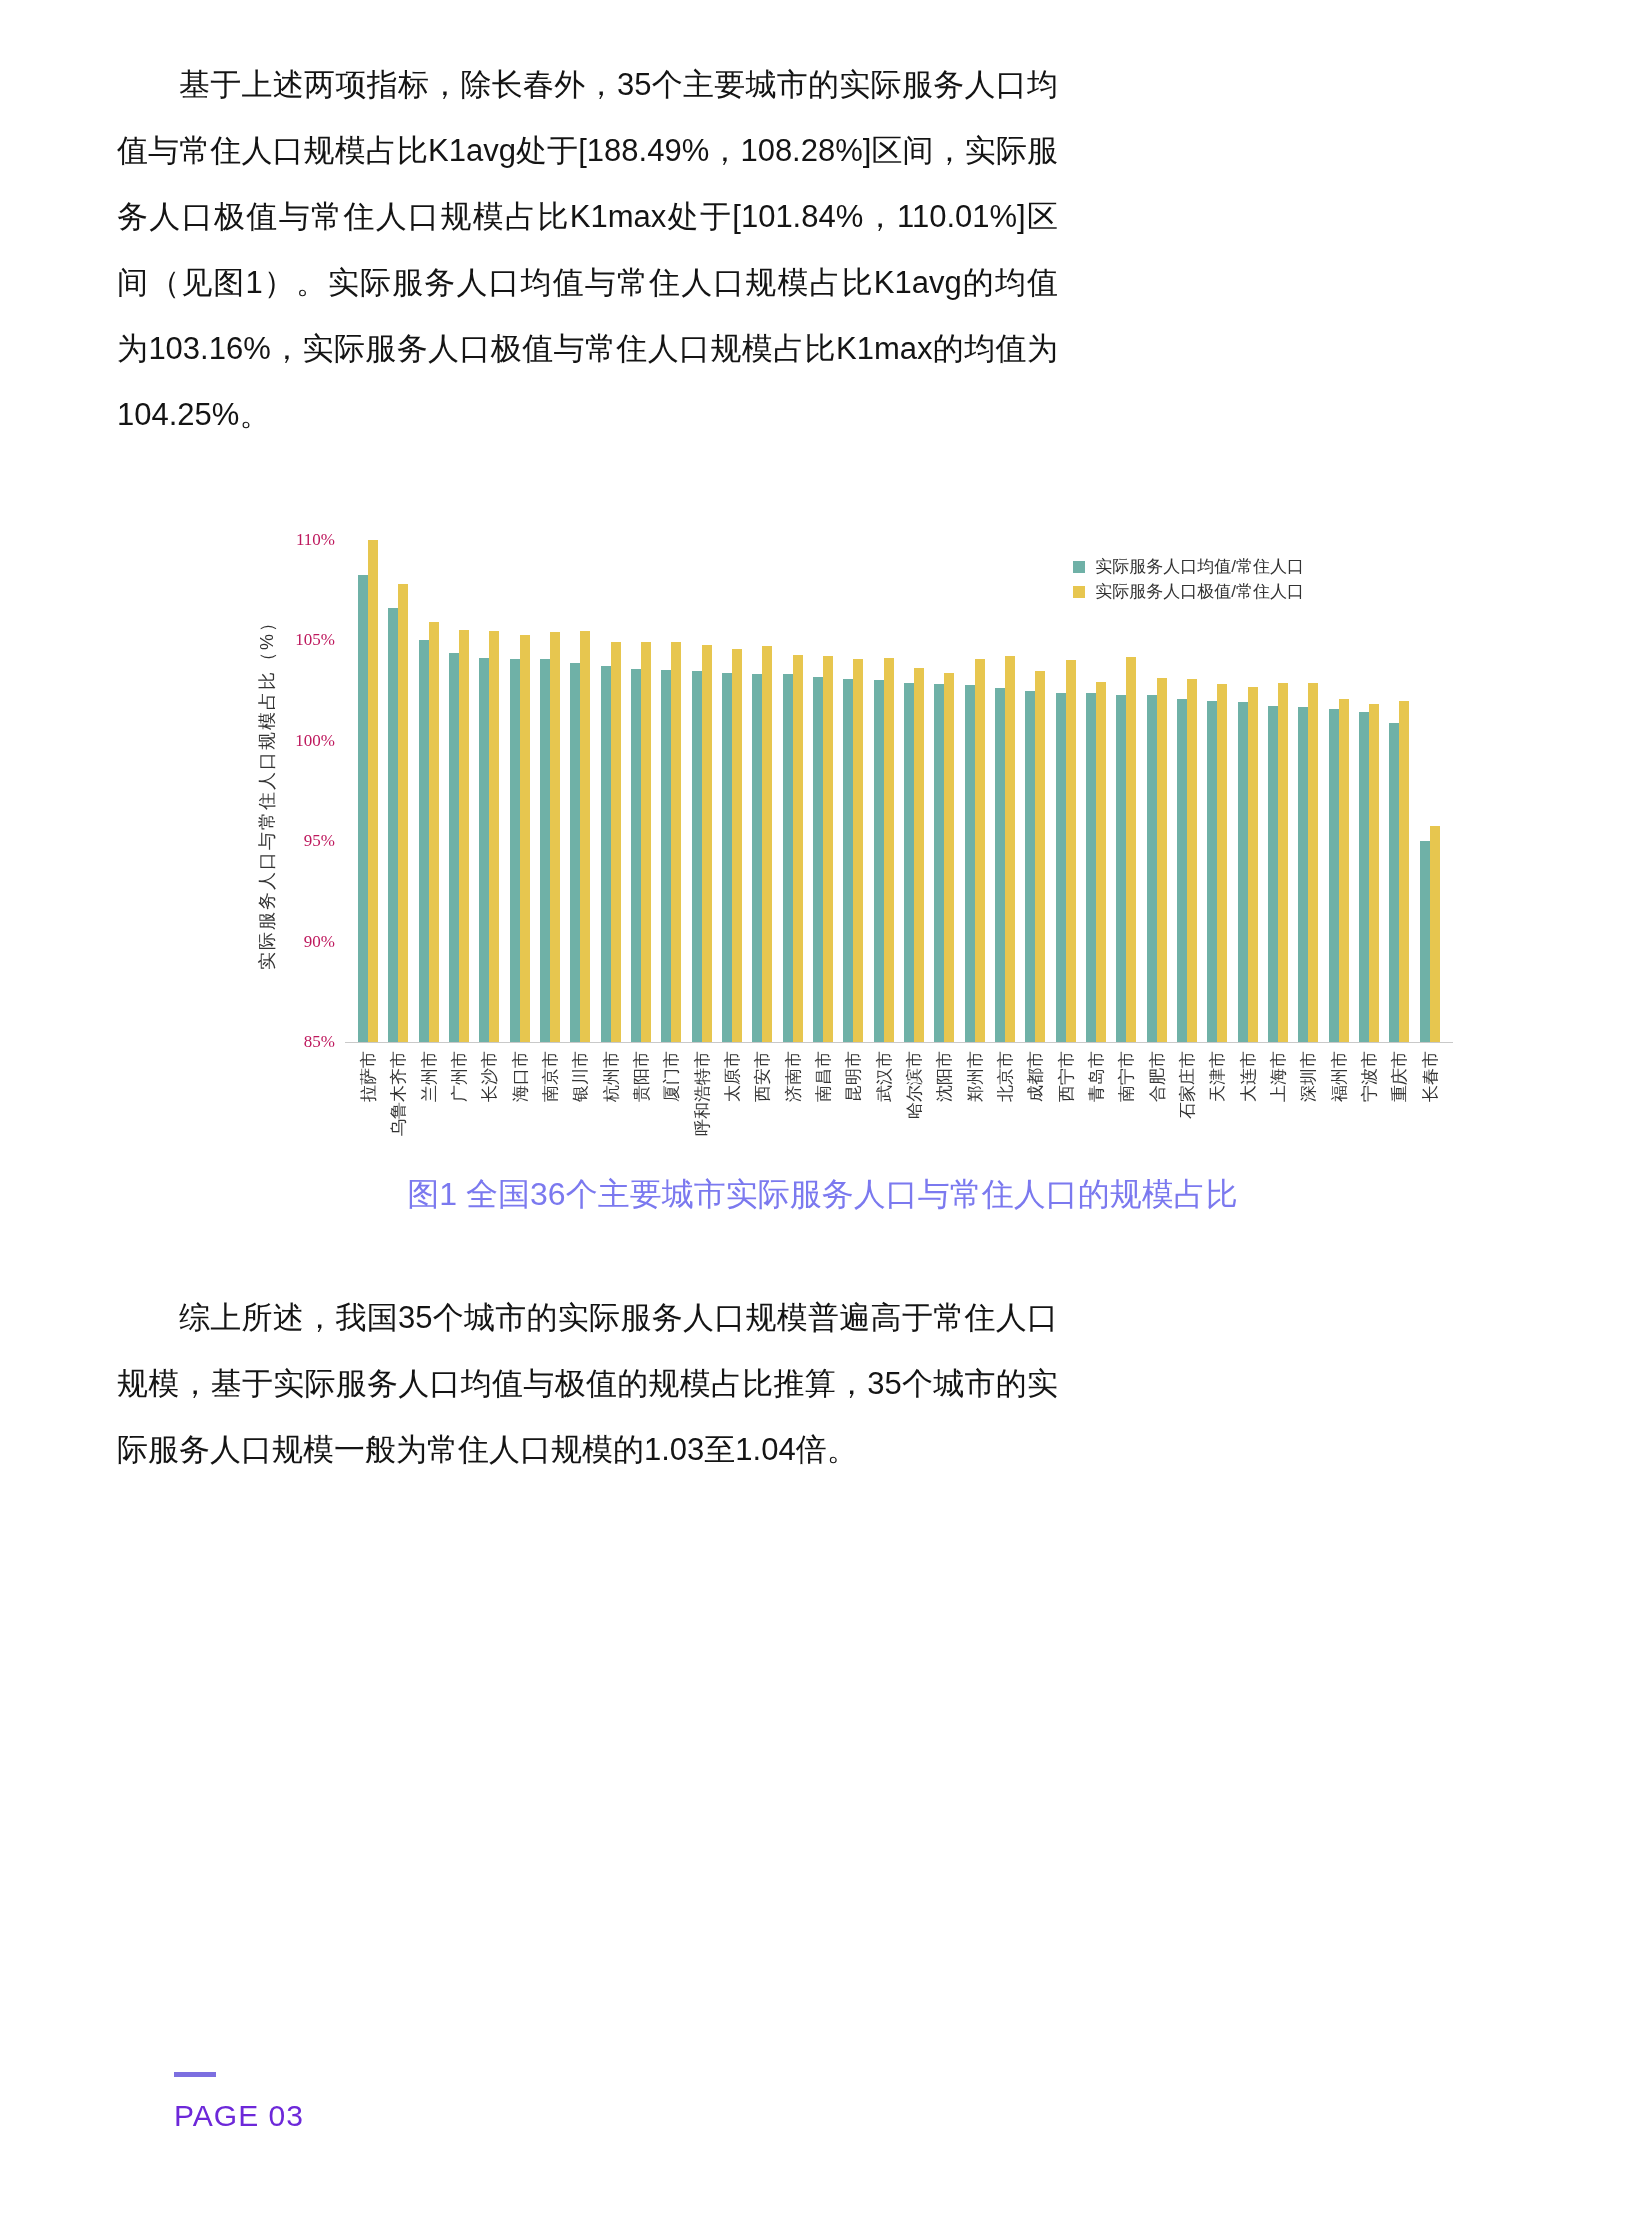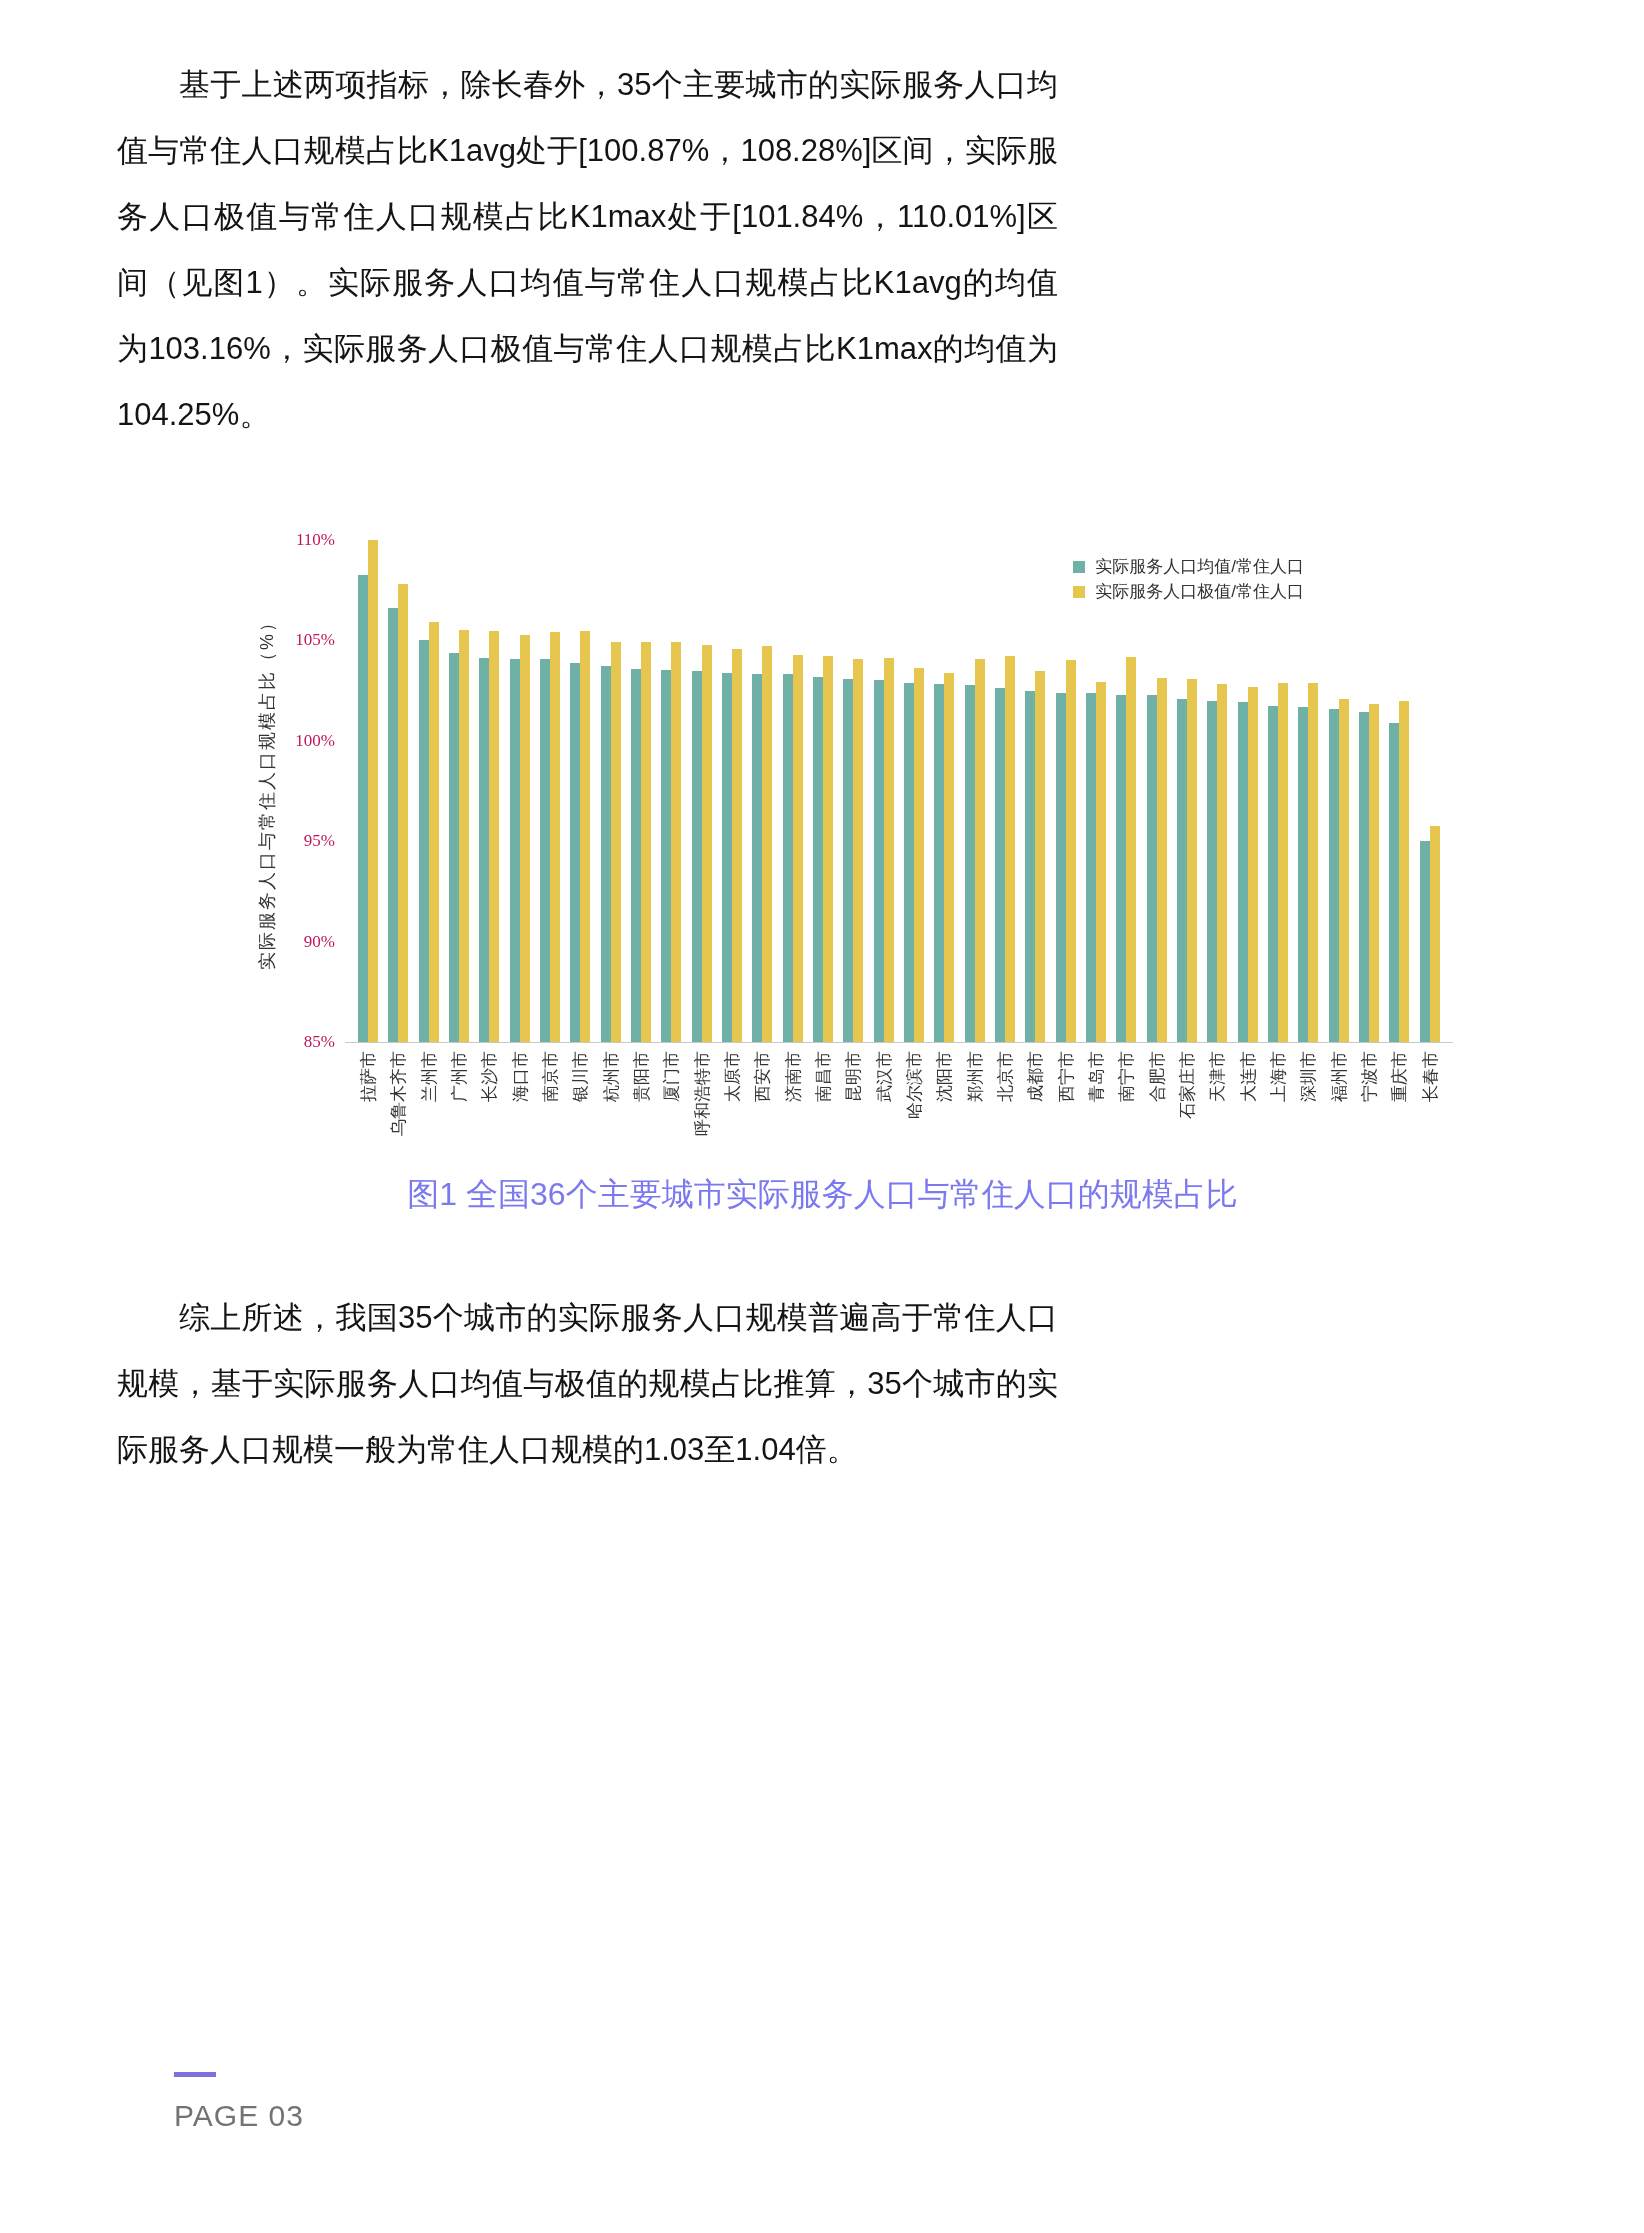--- a/index.html
+++ b/index.html
@@ -57,21 +57,21 @@
   .footer { position:absolute; left:174px; top:2072px; }
   .footer-dash { width:42px; height:5px; margin-bottom:22px; }
   .footer-text { font-size:30px; letter-spacing:1px; }
 </style>
 </head>
 <body>
 
 <div class="page">
 
 
-  <p class="textblock p2">基于上述两项指标，除长春外，35个主要城市的实际服务人口均值与常住人口规模占比K1avg处于[100.87%，108.28%]区间，实际服务人口极值与常住人口规模占比K1max处于[101.84%，110.01%]区间（见图1）。实际服务人口均值与常住人口规模占比K1avg的均值为103.16%，实际服务人口极值与常住人口规模占比K1max的均值为104.25%。</p>
+  <p class="textblock p2">基于上述两项指标，除长春外，35个主要城市的实际服务人口均值与常住人口规模占比K1avg处于[188.49%，108.28%]区间，实际服务人口极值与常住人口规模占比K1max处于[101.84%，110.01%]区间（见图1）。实际服务人口均值与常住人口规模占比K1avg的均值为103.16%，实际服务人口极值与常住人口规模占比K1max的均值为104.25%。</p>
 
   <div class="chart-wrap">
     <div class="chart-grid">
       <div class="y-title">
         <span>实际服务人口与常住人口规模占比（%）</span>
       </div>
       <div class="y-ticks">
           <span style="top: 0%;">110%</span>
           <span style="top: 20%; font-family: Liberation Serif, serif;">105%</span>
           <span style="top: 40%;">100%</span>
@@ -349,17 +349,17 @@
       </div>
     </div>
   </div>
 
   <div class="caption" style="color: rgb(123, 121, 239);">图1 全国36个主要城市实际服务人口与常住人口的规模占比</div>
 
   <p class="textblock p3">综上所述，我国35个城市的实际服务人口规模普遍高于常住人口规模，基于实际服务人口均值与极值的规模占比推算，35个城市的实际服务人口规模一般为常住人口规模的1.03至1.04倍。</p>
 
   <div class="footer">
     <div class="footer-dash" style="background: rgb(124, 111, 224);"></div>
-    <div class="footer-text" style="color: #737373;">PAGE 03</div>
+    <div class="footer-text" style="color: #6d28d9;">PAGE 03</div>
   </div>
 
 </div>
 
 
 </body></html>

